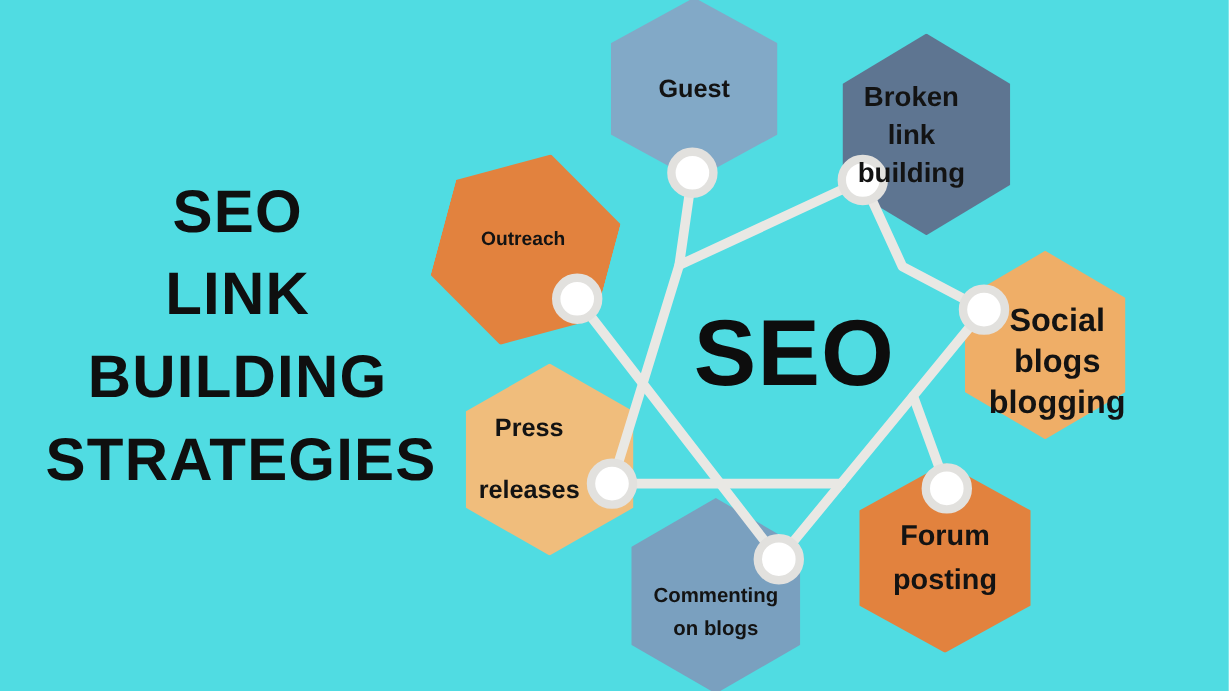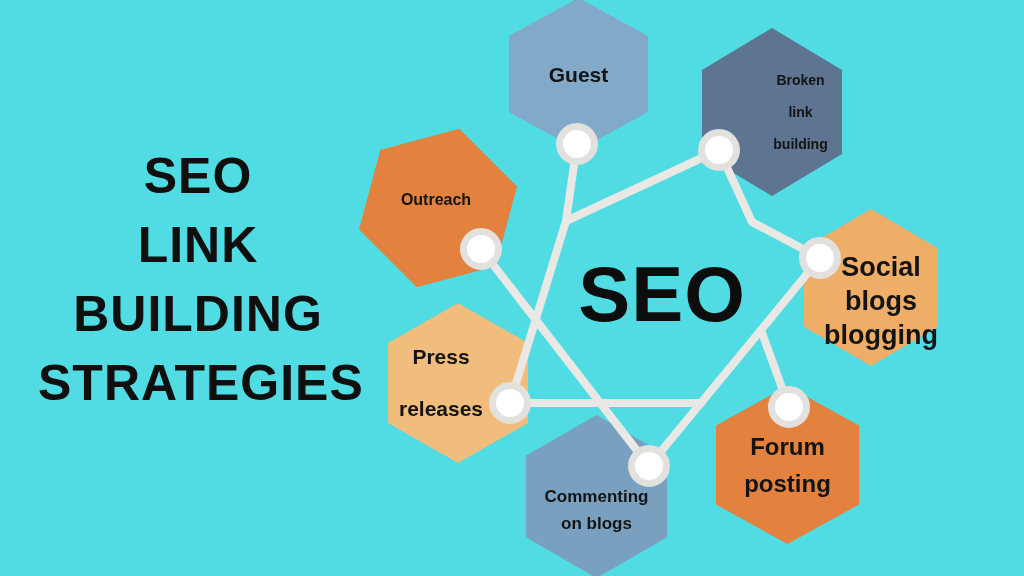--- a/index.html
+++ b/index.html
@@ -23,21 +23,21 @@
   .hex-outreach   {left:367px; top:126px; width:142px; height:164px; transform:rotate(15deg);}
   
   .overlay{position:absolute;left:0;top:0;width:1024px;height:576px;}
   
   .lbl{
     position:absolute;
     display:flex;flex-direction:column;justify-content:center;align-items:center;
     text-align:center;font-weight:bold;color:#131313;
   }
   .lbl-guest      {left:509px; top:0px;   width:139px; height:150px; font-size:21px; line-height:36px;}
-  .lbl-broken     {left:731px; top:28px;  width:139px; height:167px; font-size:14px; line-height:32px;}
+  .lbl-broken     {left:690px; top:28px;  width:139px; height:167px; font-size:23px; line-height:32px;}
   .lbl-social     {left:814px; top:222px; width:134px; height:157px; font-size:27px; line-height:34px;}
   .lbl-forum      {left:716px; top:386px; width:143px; height:158px; font-size:24px; line-height:37px;}
   .lbl-commenting {left:526px; top:470px; width:141px; height:80px;  font-size:17px; line-height:27px;}
   .lbl-press      {left:371px; top:303px; width:140px; height:160px; font-size:21px; line-height:34px;gap:18px;}
   .lbl-outreach   {left:361px; top:180px; width:150px; height:40px;  font-size:16px;}
   
   .page-title{
     position:absolute;left:38px;top:142px;width:320px;
     text-align:center;font-weight:bold;font-size:50px;line-height:69px;
     letter-spacing:1px;color:#0f0f0f;

